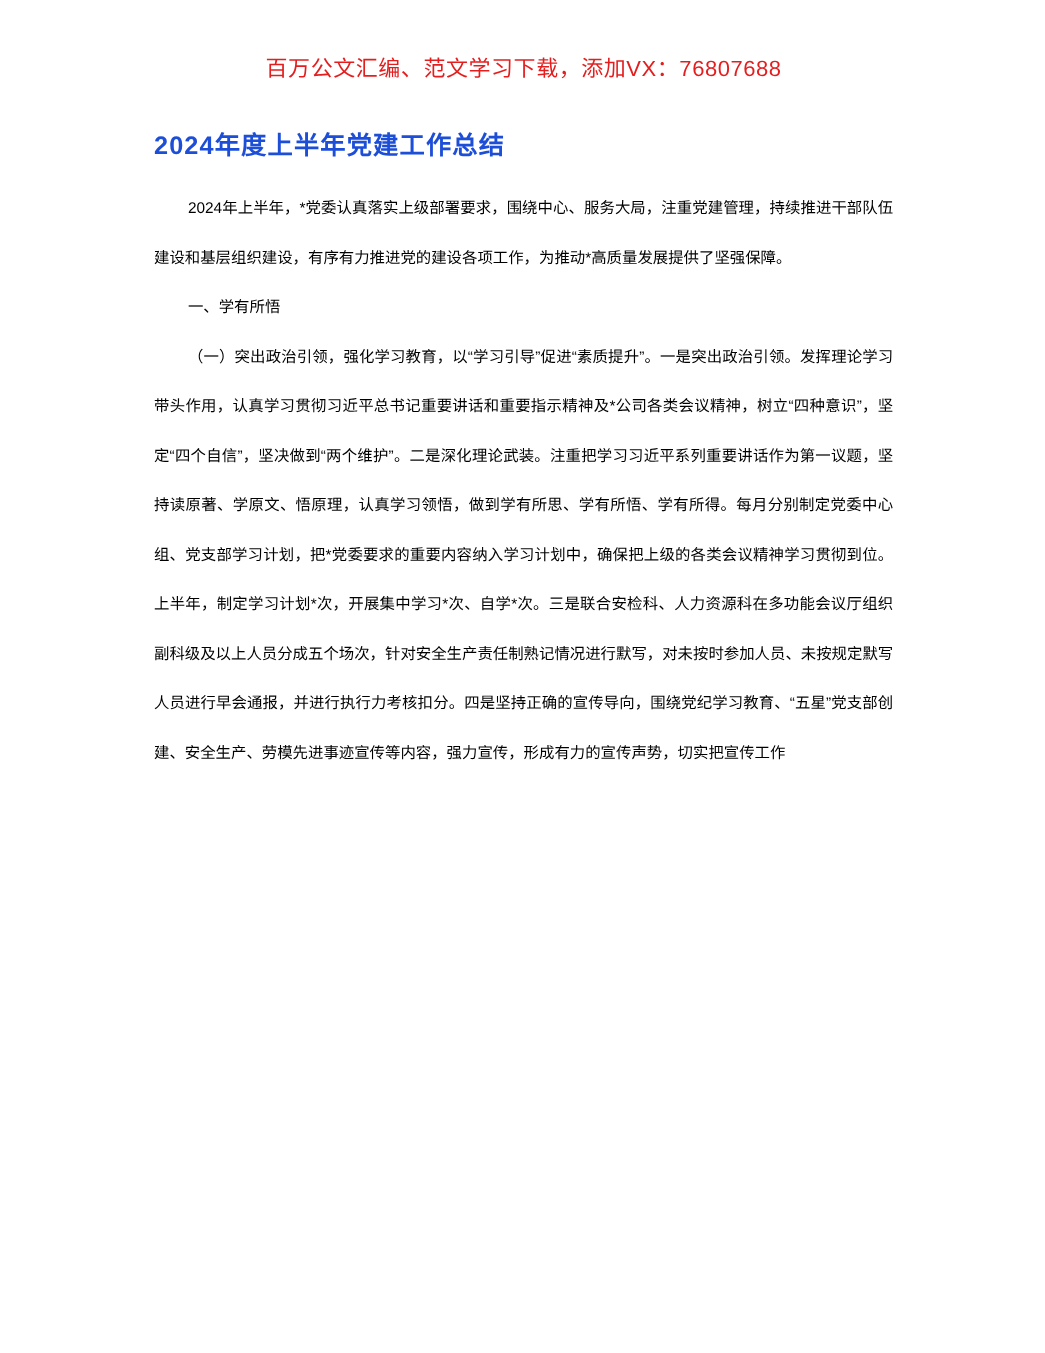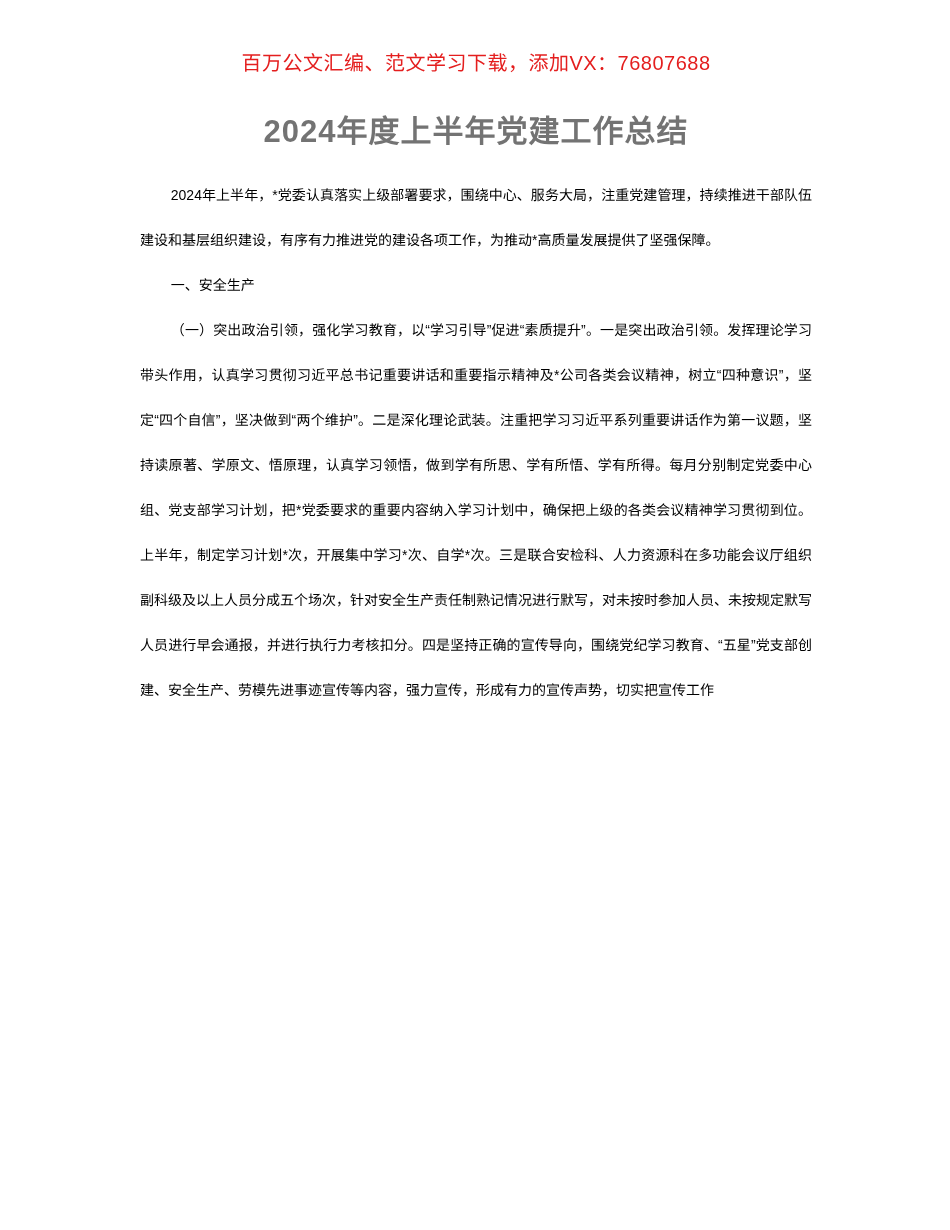--- a/index.html
+++ b/index.html
@@ -24,26 +24,25 @@
   .notice {
     text-align: center;
     font-size: 20px;
     line-height: 26px;
     font-weight: 400;
     color: var(--accent-red, #e41e1e);
     letter-spacing: 0.5px;
   }
   .doc-title {
     margin-top: 36px;
-    text-align: center;
-    font-size: 31px;
+    font-size: 23px;
     line-height: 40px;
     font-weight: 700;
     letter-spacing: 1px;
-    color: #737373;
+    color: #1d4ed8;
   }
   .content {
     margin-top: 14px;
   }
   .content p {
     margin: 0;
     font-size: 14px;
     line-height: 45px;
     text-align: justify;
     text-justify: inter-ideograph;
@@ -57,18 +56,18 @@
 
 <div class="page">
 
   <div class="notice">百万公文汇编、范文学习下载，添加VX：76807688</div>
 
   <h1 class="doc-title">2024年度上半年党建工作总结</h1>
 
   <div class="content">
     <p>2024年上半年，*党委认真落实上级部署要求，围绕中心、服务大局，注重党建管理，持续推进干部队伍建设和基层组织建设，有序有力推进党的建设各项工作，为推动*高质量发展提供了坚强保障。</p>
 
-    <p>一、安全生产</p>
+    <p>一、学有所悟</p>
 
     <p>（一）突出政治引领，强化学习教育，以“学习引导”促进“素质提升”。一是突出政治引领。发挥理论学习带头作用，认真学习贯彻习近平总书记重要讲话和重要指示精神及*公司各类会议精神，树立“四种意识”，坚定“四个自信”，坚决做到“两个维护”。二是深化理论武装。注重把学习习近平系列重要讲话作为第一议题，坚持读原著、学原文、悟原理，认真学习领悟，做到学有所思、学有所悟、学有所得。每月分别制定党委中心组、党支部学习计划，把*党委要求的重要内容纳入学习计划中，确保把上级的各类会议精神学习贯彻到位。上半年，制定学习计划*次，开展集中学习*次、自学*次。三是联合安检科、人力资源科在多功能会议厅组织副科级及以上人员分成五个场次，针对安全生产责任制熟记情况进行默写，对未按时参加人员、未按规定默写人员进行早会通报，并进行执行力考核扣分。四是坚持正确的宣传导向，围绕党纪学习教育、“五星”党支部创建、安全生产、劳模先进事迹宣传等内容，强力宣传，形成有力的宣传声势，切实把宣传工作</p>
   </div>
 
 </div>
 
 </body></html>

